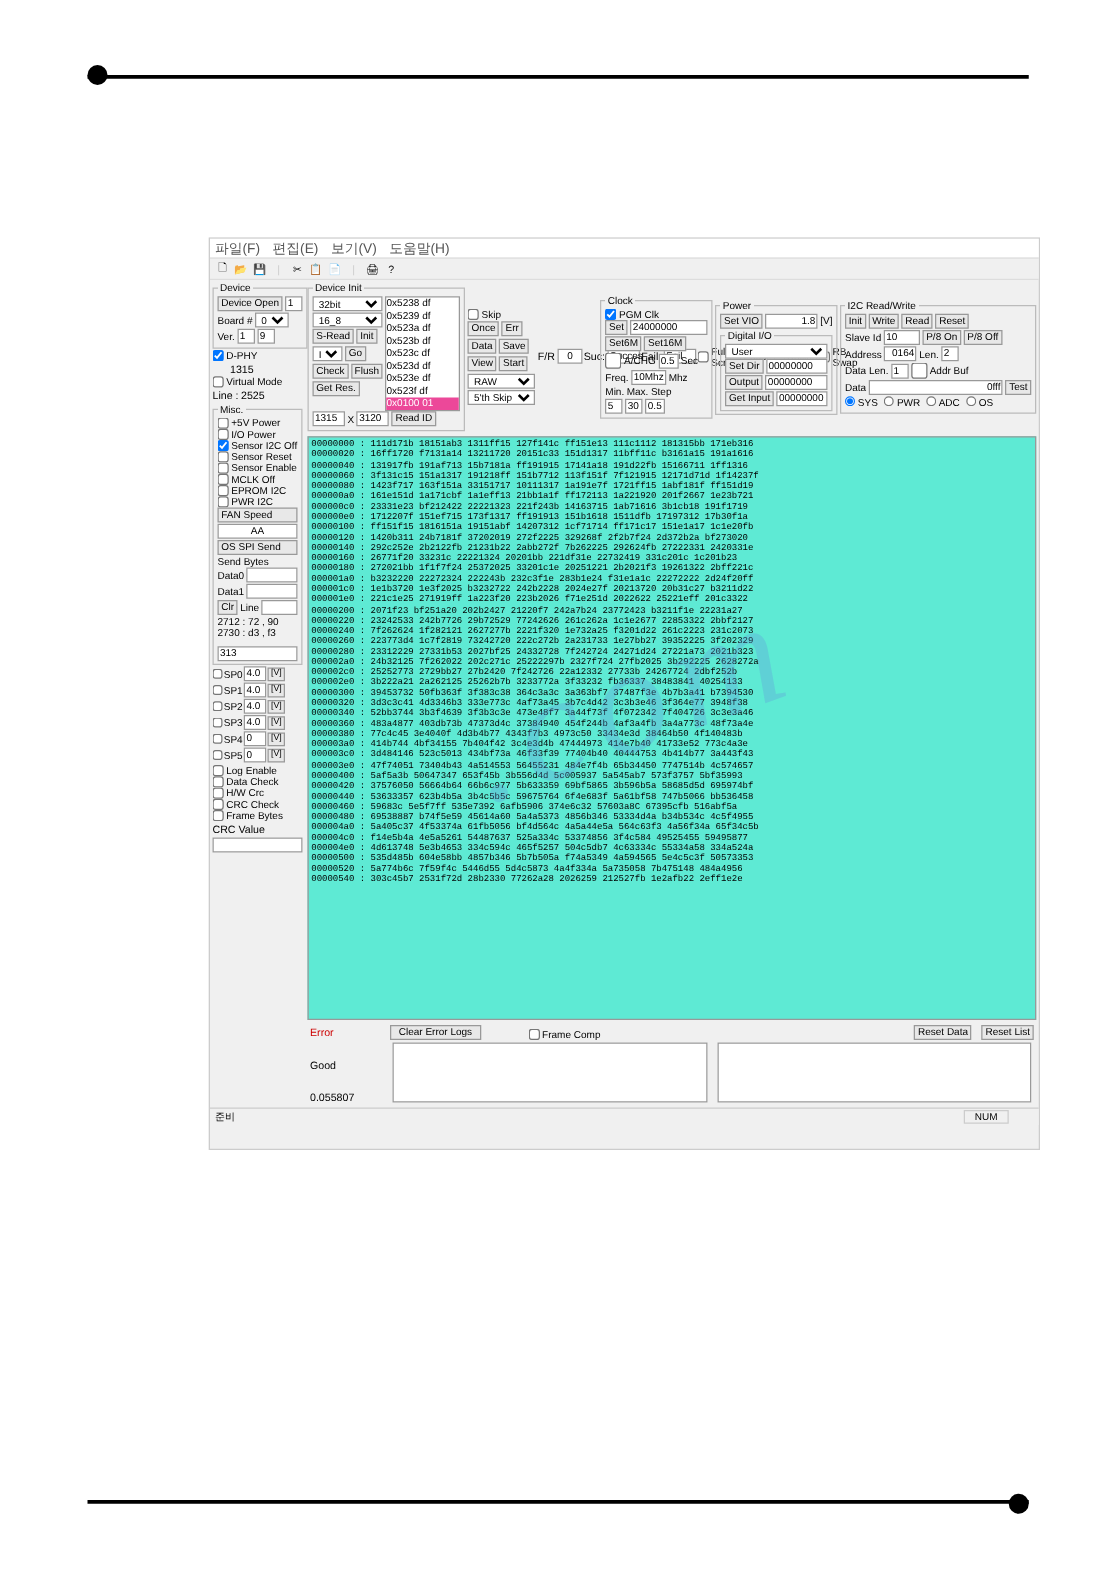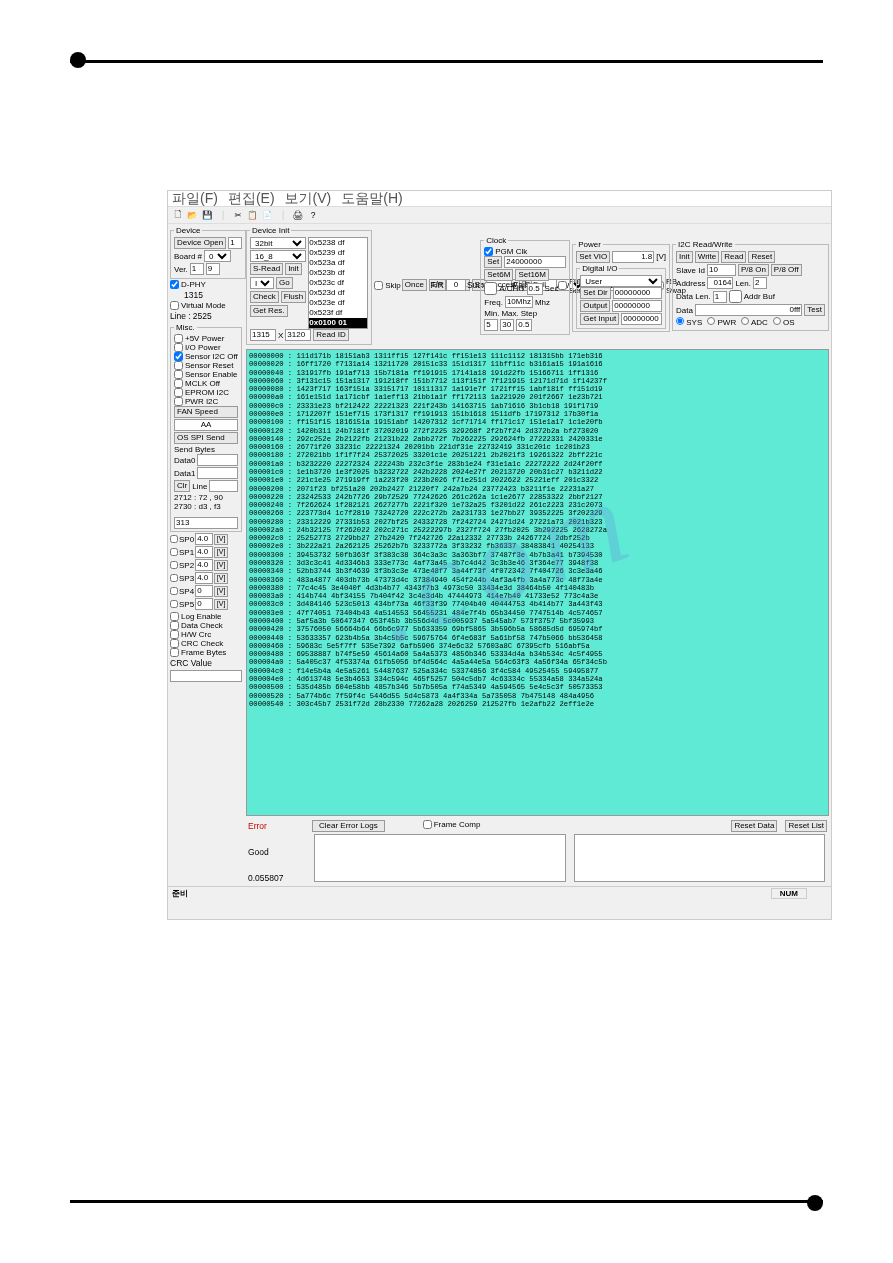--- a/index.html
+++ b/index.html
@@ -6,42 +6,42 @@
 body { font-family: "Malgun Gothic", Tahoma, sans-serif; font-size: 9px; background: #fff; width: 893px; height: 1263px; position: relative; }
 .page-border { position: absolute; top: 60px; left: 70px; right: 70px; height: 3px; background: #000; }
 .page-border.bottom { top: auto; bottom: 60px; }
 .dot { position: absolute; width: 16px; height: 16px; background: #000; border-radius: 50%; }
 .dot.tl { top: 52px; left: 70px; }
 .dot.br { bottom: 52px; right: 70px; }
 .app-window { position: absolute; top: 190px; left: 167px; width: 665px; height: 730px; border: 1px solid #ccc; background: #f0f0f0; font-size: 8.5px; }
 .titlebar { height: 18px; background: #fff; display: flex; align-items: center; padding: 0 4px; color: #333; }
 .titlebar .icon { width: 11px; height: 11px; background: #4080c0; margin-right: 4px; }
 .win-btns { margin-left: auto; display: flex; gap: 12px; color: #888; font-size: 9px; }
-.menubar { height: 15px; background: #fff; display: flex; align-items: center; padding: 0 4px; gap: 10px; color: #555; font-size: 14px; }
+.menubar { height: 15px; background: #fff; display: flex; align-items: center; padding: 0 4px; gap: 10px; color: #555; font-size: 11px; }
 .toolbar { height: 18px; background: #f0f0f0; border-top: 1px solid #ddd; border-bottom: 1px solid #ddd; display: flex; align-items: center; padding: 0 4px; gap: 3px; }
 .toolbar span { width: 12px; height: 12px; display: inline-flex; align-items: center; justify-content: center; }
 .main-area { display: flex; height: calc(100% - 66px); }
 .left-panel { width: 76px; padding: 2px; display: flex; flex-direction: column; gap: 1px; }
 .right-panel { flex: 1; display: flex; flex-direction: column; }
 .top-controls { display: flex; gap: 2px; padding: 2px; flex-wrap: nowrap; align-items: center; }
 fieldset { border: 1px solid #bbb; padding: 2px 3px; font-size: 8px; }
 fieldset legend { font-size: 8px; padding: 0 2px; }
 .btn { background: #e8e8e8; border: 1px solid #999; padding: 0 2px; font-size: 8px; display: inline-block; cursor: pointer; white-space: nowrap; height: 12px; line-height: 10px; }
 .txt { background: #fff; border: 1px solid #999; padding: 0 1px; font-size: 8px; display: inline-block; min-width: 14px; height: 12px; line-height: 10px; }
 .sel { background: #fff; border: 1px solid #999; font-size: 8px; height: 12px; }
 .cb { display: flex; align-items: center; gap: 2px; font-size: 8px; }
 .cb input { width: 9px; height: 9px; }
 .hex-area { flex: 1; background: #5eead4; border: 1px solid #999; margin: 2px; padding: 2px; font-family: "Courier New", monospace; font-size: 7.2px; color: #000; overflow: hidden; white-space: pre; line-height: 1.15; }
 .row { display: flex; align-items: center; gap: 2px; margin-bottom: 1px; }
 .bottom-controls { display: flex; gap: 4px; padding: 2px 4px; align-items: center; }
 .error-log { background: #fff; border: 1px solid #999; margin: 2px; height: 48px; flex: 1; }
-.statusbar { height: 14px; background: #f0f0f0; border-top: 1px solid #ccc; display: flex; align-items: center; padding: 0 4px; font-size: 8px; font-weight: bold; }
+.statusbar { height: 14px; background: #f0f0f0; border-top: 1px solid #ccc; display: flex; align-items: center; padding: 0 4px; font-size: 8px; }
 .watermark { position: absolute; top: 300px; left: 200px; font-size: 120px; color: rgba(100,150,220,0.3); font-style: italic; font-family: serif; transform: rotate(-20deg); pointer-events: none; letter-spacing: 10px; }
 .listbox { background: #fff; border: 1px solid #999; font-size: 8px; line-height: 10px; width: 60px; }
-.listbox .selected { background: #000000; color: #fff; font-weight: bold; }
+.listbox .selected { background: #ec4899; color: #fff; }
 .sp-row { display: flex; align-items: center; gap: 1px; font-size: 8px; margin-bottom: 1px; }
 .sp-row input[type=checkbox] { width: 8px; height: 8px; }
 .sp-row .txt { width: 18px; }
 .vbtn { border: 1px solid #999; background: #e8e8e8; width: 14px; height: 11px; font-size: 7px; text-align: center; }
 </style>
 </head>
 <body>
 
 <div class="page-border"></div>
 <div class="page-border bottom"></div>
@@ -273,21 +273,21 @@
               </div>
           </div>
           <div class="row">
               <span class="txt" style="width:26px">1315</span>
               <span>X</span>
               <span class="txt" style="width:26px">3120</span>
               <span class="btn">Read ID</span>
             </div>
         </fieldset>
 
-        <div style="display:flex;flex-direction:row;gap:1px;width:54px">
+        <div style="display:flex;flex-direction:column;gap:1px;width:54px">
           <div class="cb">
               <input type="checkbox" style="">
               <span>Skip</span>
             </div>
           <div class="row">
               <span class="btn">Once</span>
               <span class="btn">Err</span>
             </div>
           <div class="row">
               <span class="btn">Data</span>
@@ -478,21 +478,21 @@
 00000520 : 5a774b6c 7f59f4c 5446d55 5d4c5873 4a4f334a 5a735058 7b475148 484a4956
 00000540 : 303c45b7 2531f72d 28b2330 77262a28 2026259 212527fb 1e2afb22 2eff1e2e</div>
 
       <div class="bottom-controls">
         <div style="width:60px;display:flex;flex-direction:column;gap:16px">
           <span style="color:#c00">Error</span>
           <span>Good</span>
           <span>0.055807</span>
         </div>
         <div style="flex:1;display:flex;flex-direction:column">
-          <div style="display:flex;gap:8px;align-items:flex-start">
+          <div style="display:flex;gap:8px;align-items:flex-end">
             <span class="btn" style="padding:0 6px">Clear Error Logs</span>
             <div class="cb" style="margin-left:30px">
                 <input type="checkbox" style="">
                 <span>Frame Comp</span>
               </div>
             <span style="flex:1"></span>
             <span class="btn">Reset Data</span>
             <span class="btn">Reset List</span>
           </div>
           <div style="display:flex;gap:4px">

